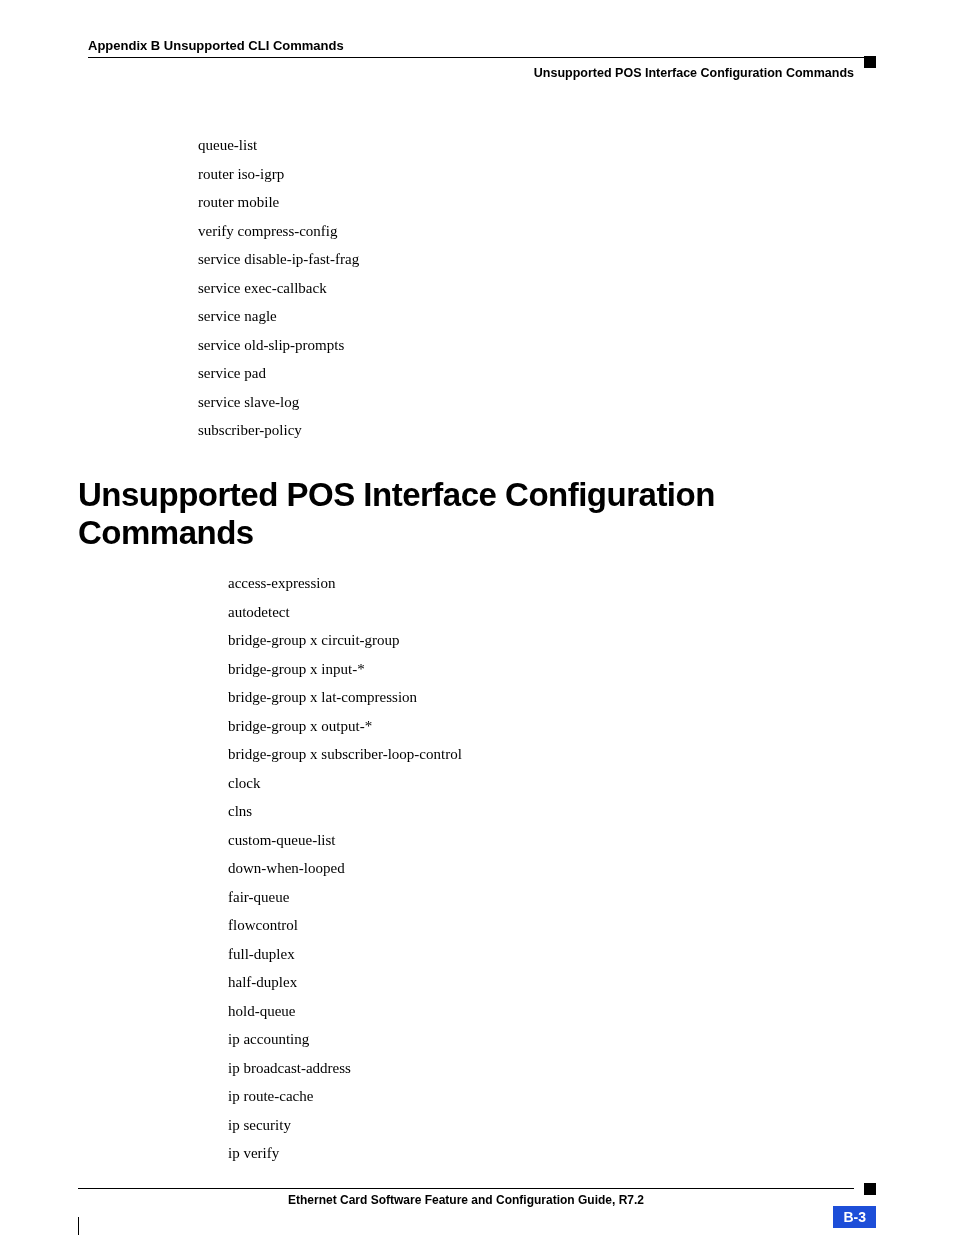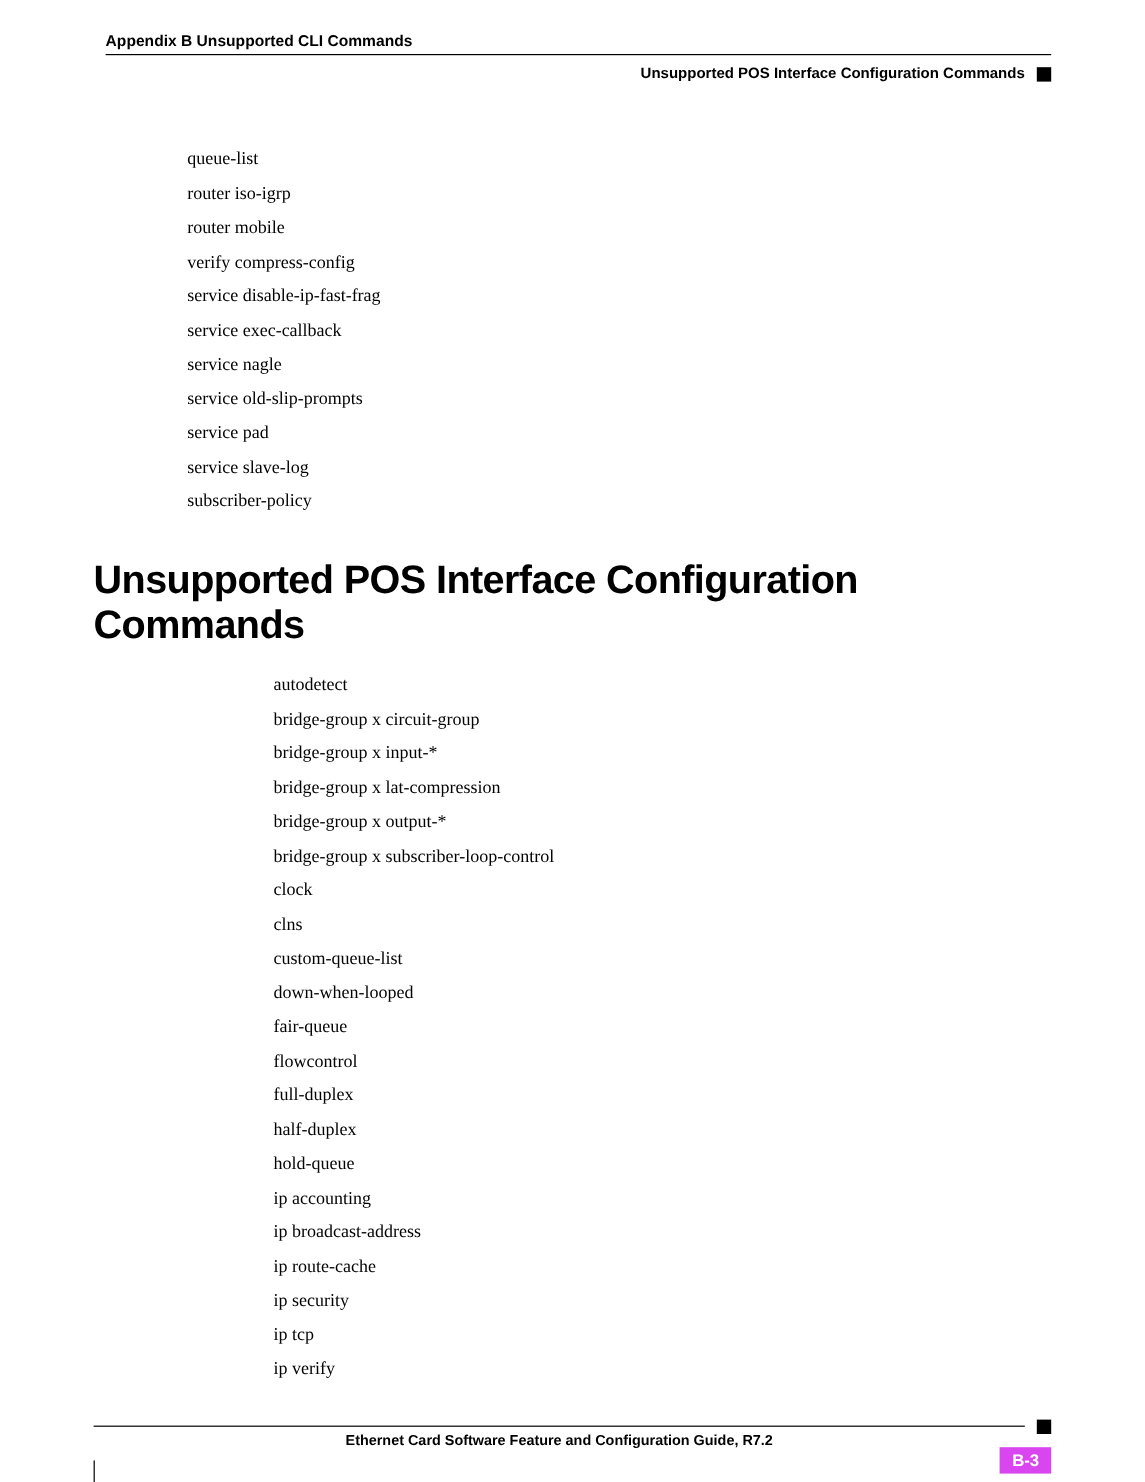--- a/index.html
+++ b/index.html
@@ -8,21 +8,21 @@
       box-sizing: border-box;
     }
     body {
       width: 954px;
       height: 1235px;
       background: #fff;
       font-family: 'Times New Roman', Times, serif;
       position: relative;
     }
     .page {
-      padding: 26px 78px 0 78px;
+      padding: 38px 78px 0 78px;
       position: relative;
       height: 100%;
     }
     .header-left {
       font-family: Arial, Helvetica, sans-serif;
       font-weight: bold;
       font-size: 13px;
       color: #000;
       margin-left: 10px;
     }
@@ -42,21 +42,21 @@
       width: 12px;
       height: 12px;
       background: #000;
     }
     .header-rule {
       border: none;
       border-top: 1px solid #000;
       margin: 4px 0 0 10px;
     }
     .command-list {
-      margin-left: 78px;
+      margin-left: 120px;
       margin-top: 58px;
     }
     .command-item {
       font-size: 15px;
       color: #000;
       line-height: 1.0;
       margin-bottom: 13.5px;
     }
     .section-heading {
       font-family: Arial, Helvetica, sans-serif;
@@ -86,21 +86,21 @@
       font-family: Arial, Helvetica, sans-serif;
       font-weight: bold;
       font-size: 12px;
       text-align: center;
       margin-right: 22px;
     }
     .footer-page-badge {
       position: absolute;
       right: 0;
       top: 18px;
-      background: #d946ef;
+      background: #1d4ed8;
       color: #fff;
       font-family: Arial, Helvetica, sans-serif;
       font-weight: bold;
       font-size: 14px;
       padding: 3px 10px;
     }
     .footer-decoration {
       position: absolute;
       right: 0;
       top: -5px;
@@ -136,40 +136,40 @@
       <div class="command-item">service nagle</div>
       <div class="command-item">service old-slip-prompts</div>
       <div class="command-item">service pad</div>
       <div class="command-item">service slave-log</div>
       <div class="command-item">subscriber-policy</div>
     </div>
 
   <h1 class="section-heading">Unsupported POS Interface Configuration Commands</h1>
 
   <div class="command-list-2" id="list2">
+      <div class="command-item">access-expression</div>
       <div class="command-item">autodetect</div>
       <div class="command-item">bridge-group x circuit-group</div>
       <div class="command-item">bridge-group x input-*</div>
       <div class="command-item">bridge-group x lat-compression</div>
       <div class="command-item">bridge-group x output-*</div>
       <div class="command-item">bridge-group x subscriber-loop-control</div>
       <div class="command-item">clock</div>
       <div class="command-item">clns</div>
       <div class="command-item">custom-queue-list</div>
       <div class="command-item">down-when-looped</div>
       <div class="command-item">fair-queue</div>
       <div class="command-item">flowcontrol</div>
       <div class="command-item">full-duplex</div>
       <div class="command-item">half-duplex</div>
       <div class="command-item">hold-queue</div>
       <div class="command-item">ip accounting</div>
       <div class="command-item">ip broadcast-address</div>
       <div class="command-item">ip route-cache</div>
       <div class="command-item">ip security</div>
-      <div class="command-item">ip tcp</div>
       <div class="command-item">ip verify</div>
     </div>
 
   <div class="footer">
     <div class="footer-decoration"></div>
     <hr class="footer-rule">
     <div class="footer-title">Ethernet Card Software Feature and Configuration Guide, R7.2</div>
     <div class="footer-page-badge">B-3</div>
   </div>
 

